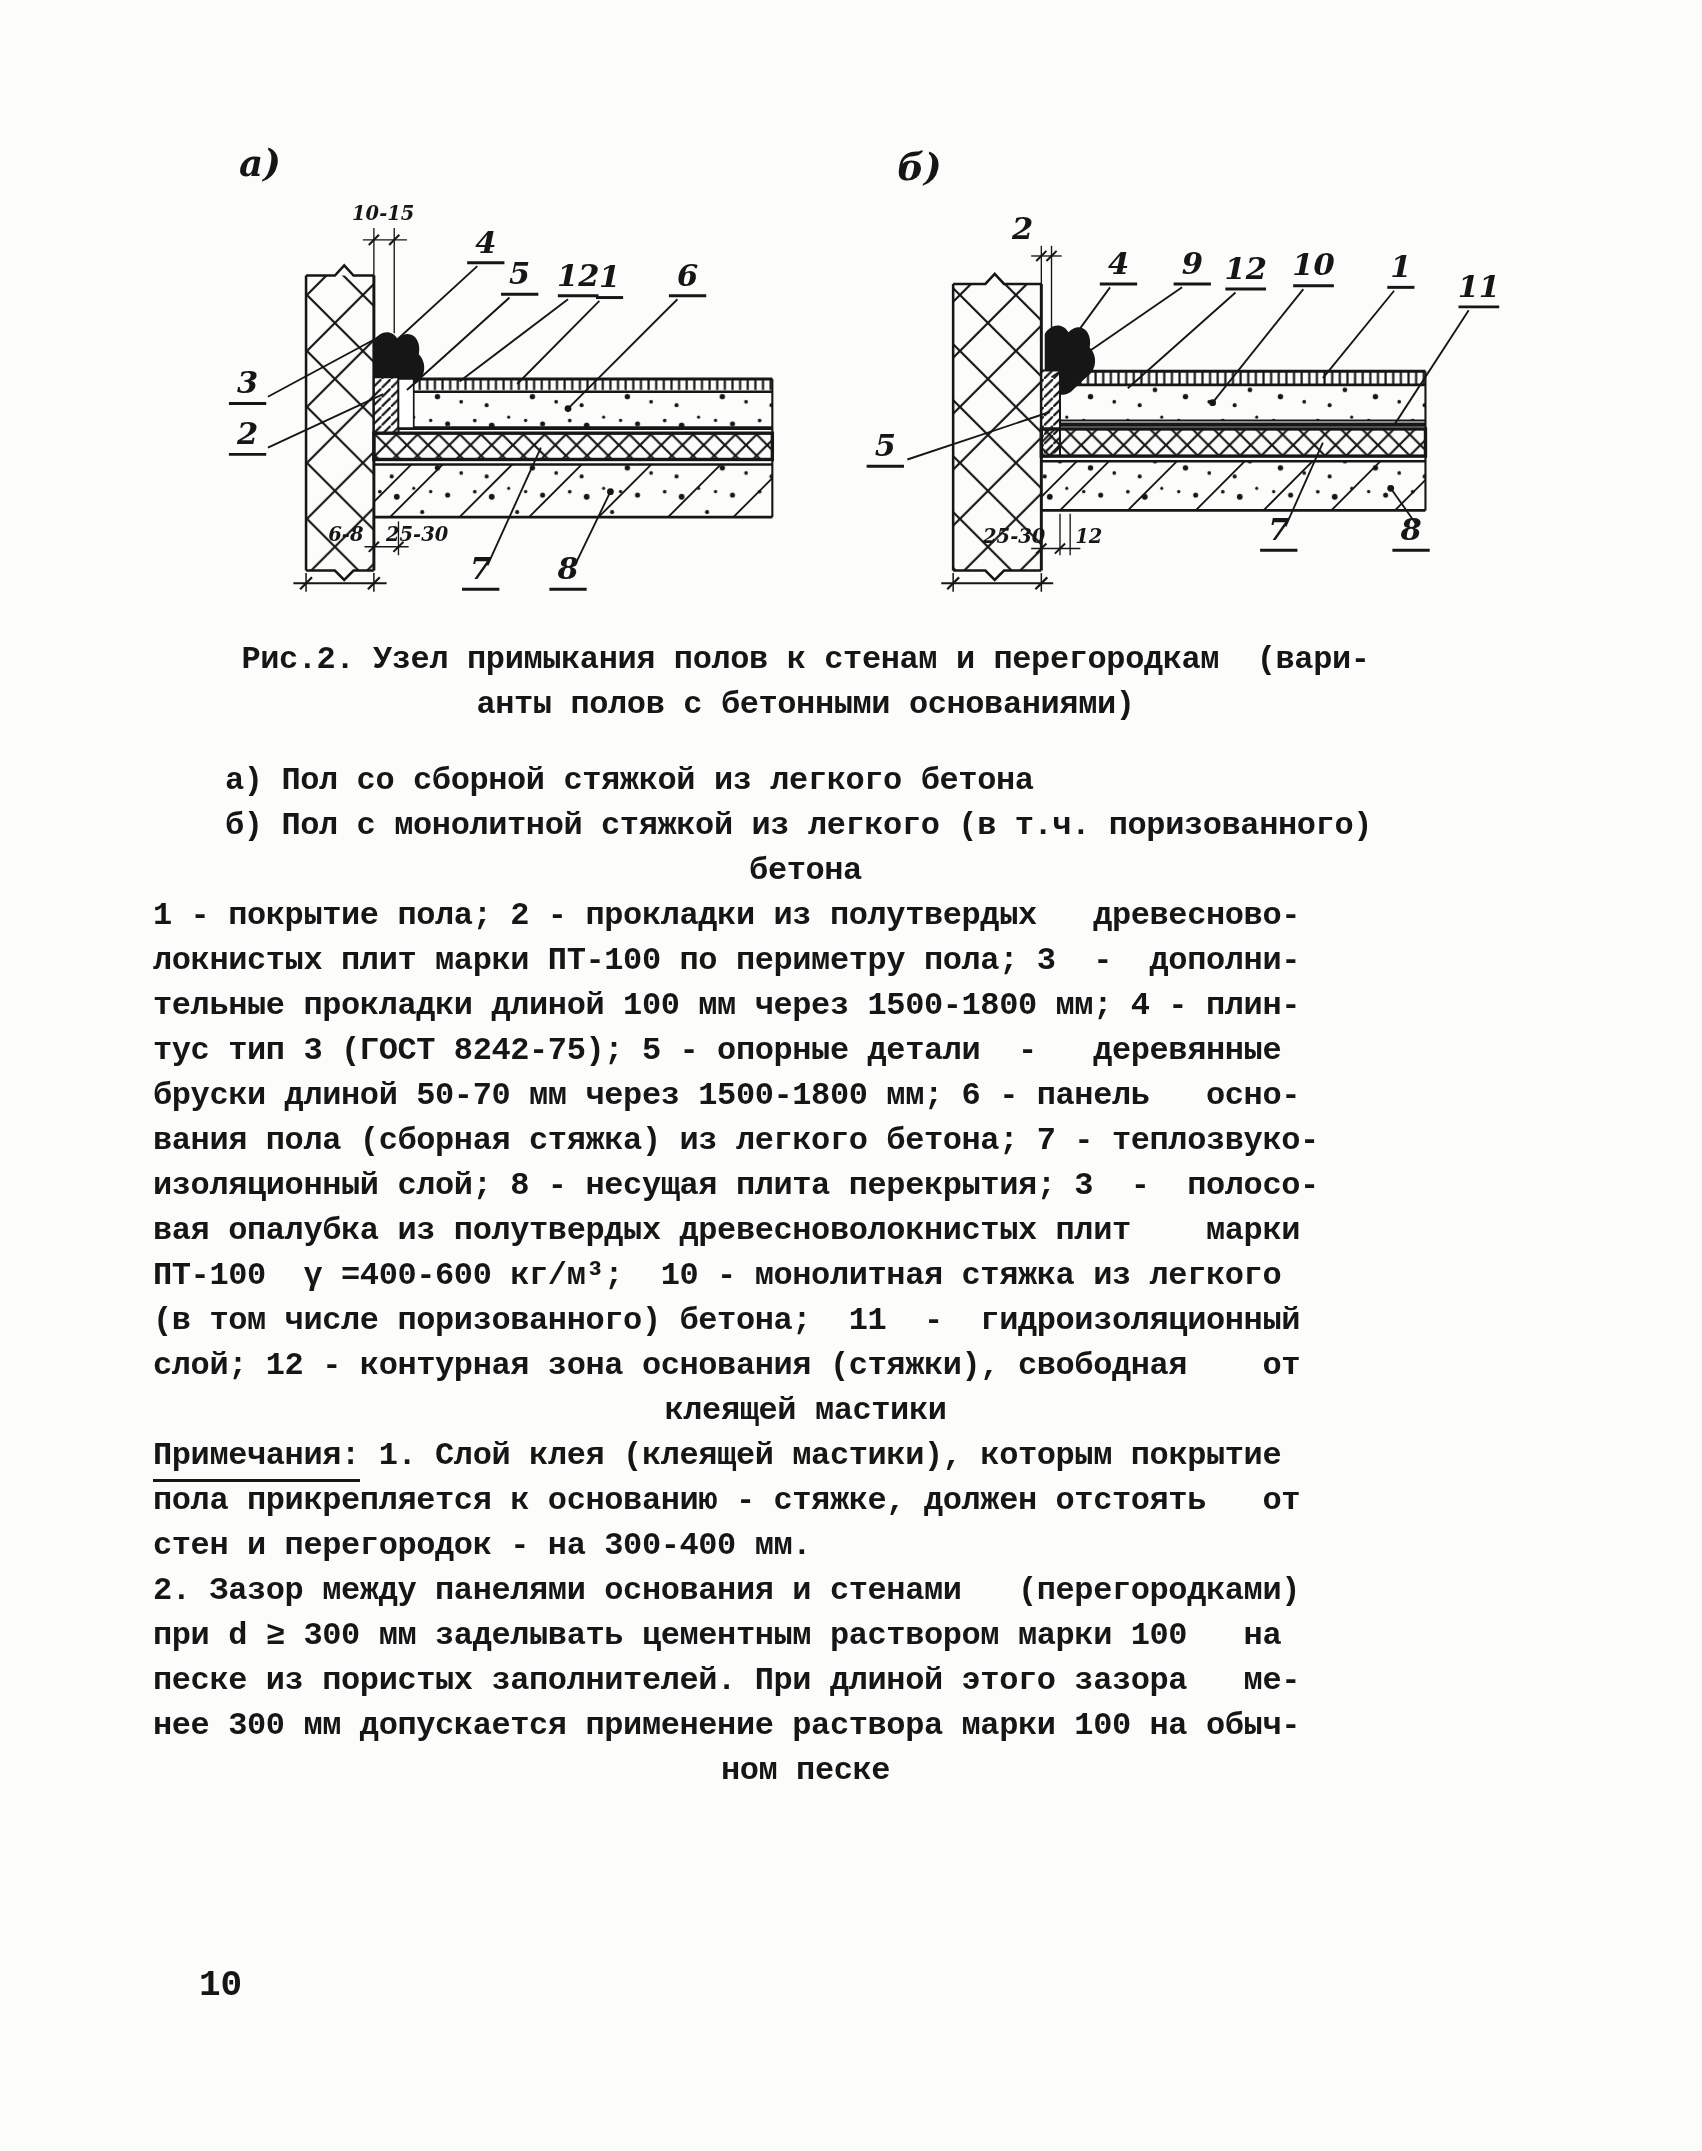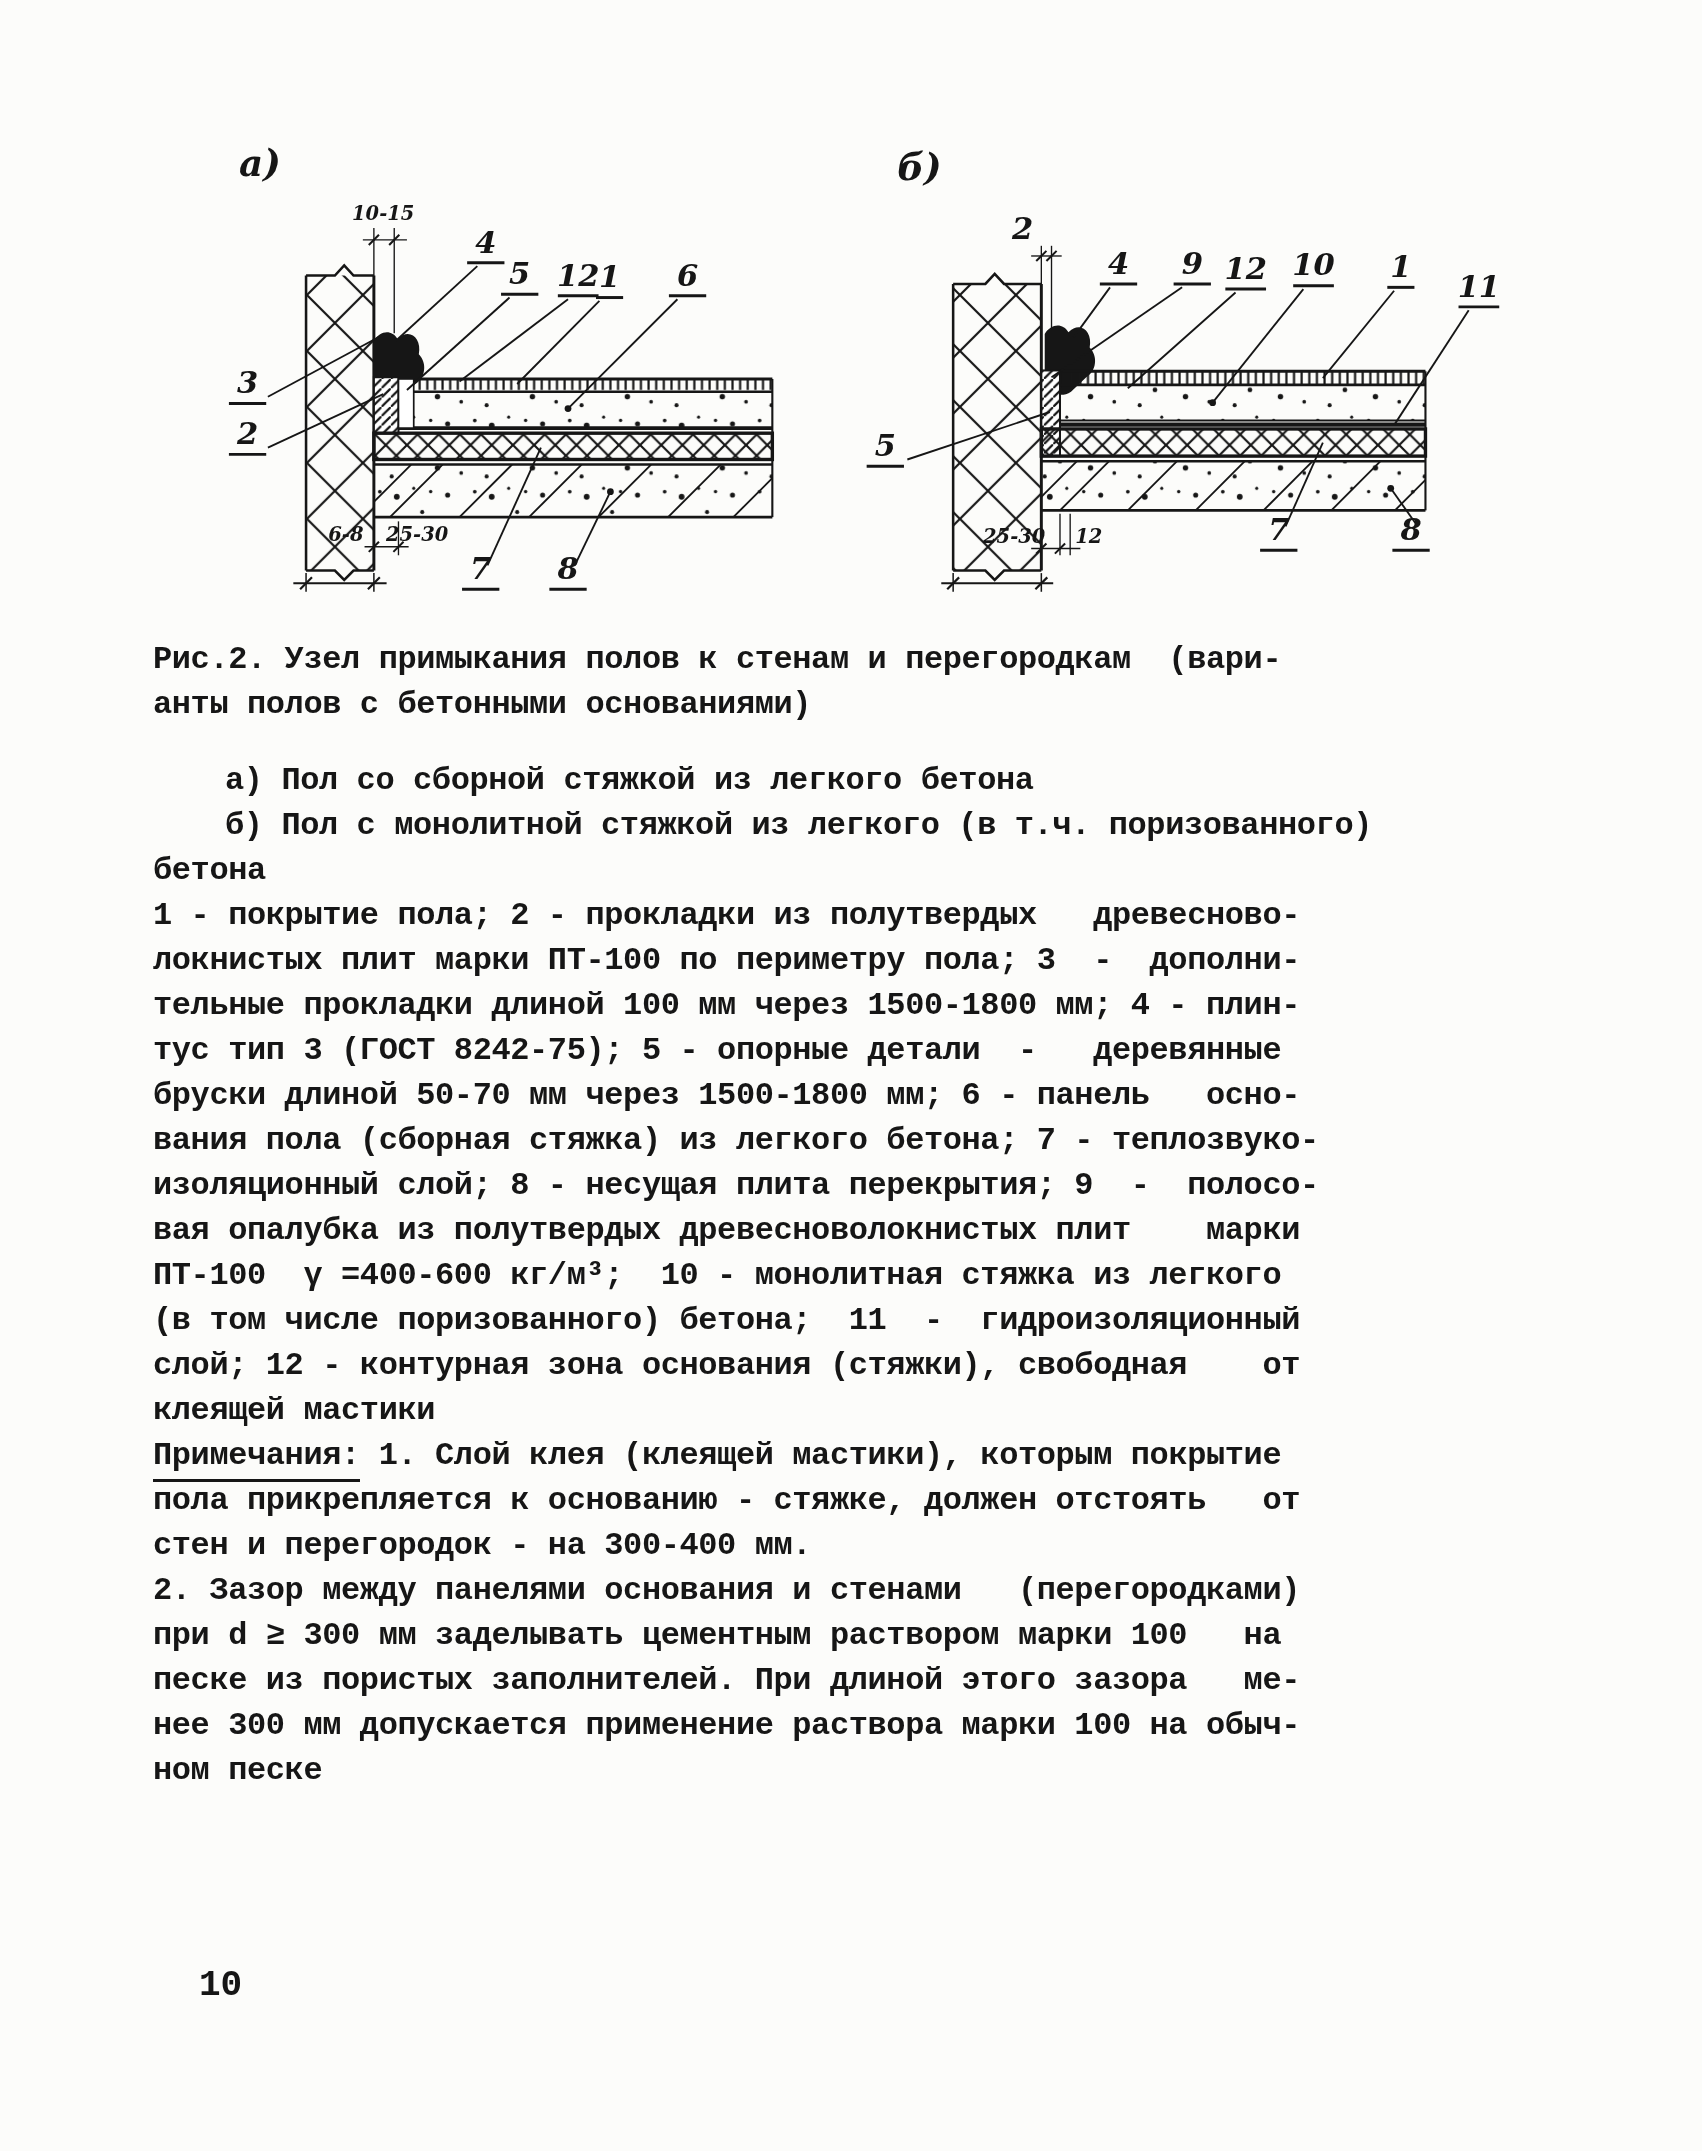--- a/index.html
+++ b/index.html
@@ -20,21 +20,21 @@
   }
   text.num { font-size:36px; }
   text.dim { font-size:23px; }
   text.fig { font-size:44px; }
   .textcol {
     position:absolute; left:153px; top:637px; width:1305px;
     font-size:32px; line-height:45px; font-weight:bold;
     letter-spacing:-0.4px;
   }
   .line { white-space:pre-wrap; }
-  .center { }
+  .center { text-align:center; }
   .caption { margin-bottom:30.5px; }
   .sub .lead { padding-left:72px; }
   .para { margin-top:10.2px; }
   .para .indent { padding-left:81px; }
   .u { border-bottom:3.4px solid #161616; padding-bottom:5px; }
   .pagenum {
     position:absolute; left:199px; top:1965px;
     font-size:36px; font-weight:bold; color:#161616;
   }
 </style>
@@ -338,21 +338,21 @@
       <div class="line center">бетона</div>
     </div>
 
     <div class="legend">
       <div class="line">1 - покрытие пола; 2 - прокладки из полутвердых   древесново-</div>
       <div class="line">локнистых плит марки ПТ-100 по периметру пола; 3  -  дополни-</div>
       <div class="line">тельные прокладки длиной 100 мм через 1500-1800 мм; 4 - плин-</div>
       <div class="line">тус тип 3 (ГОСТ 8242-75); 5 - опорные детали  -   деревянные</div>
       <div class="line">бруски длиной 50-70 мм через 1500-1800 мм; 6 - панель   осно-</div>
       <div class="line">вания пола (сборная стяжка) из легкого бетона; 7 - теплозвуко-</div>
-      <div class="line">изоляционный слой; 8 - несущая плита перекрытия; 9  -  полосо-</div>
+      <div class="line">изоляционный слой; 8 - несущая плита перекрытия; 3  -  полосо-</div>
       <div class="line">вая опалубка из полутвердых древесноволокнистых плит    марки</div>
       <div class="line">ПТ-100  γ =400-600 кг/м³;  10 - монолитная стяжка из легкого</div>
       <div class="line">(в том числе поризованного) бетона;  11  -  гидроизоляционный</div>
       <div class="line">слой; 12 - контурная зона основания (стяжки), свободная    от</div>
       <div class="line center">клеящей мастики</div>
     </div>
 
     <div class="notes">
       <div class="line"><span class="u">Примечания:</span><span> 1. Слой клея (клеящей мастики), которым покрытие</span></div>
       <div class="line">пола прикрепляется к основанию - стяжке, должен отстоять   от</div>

